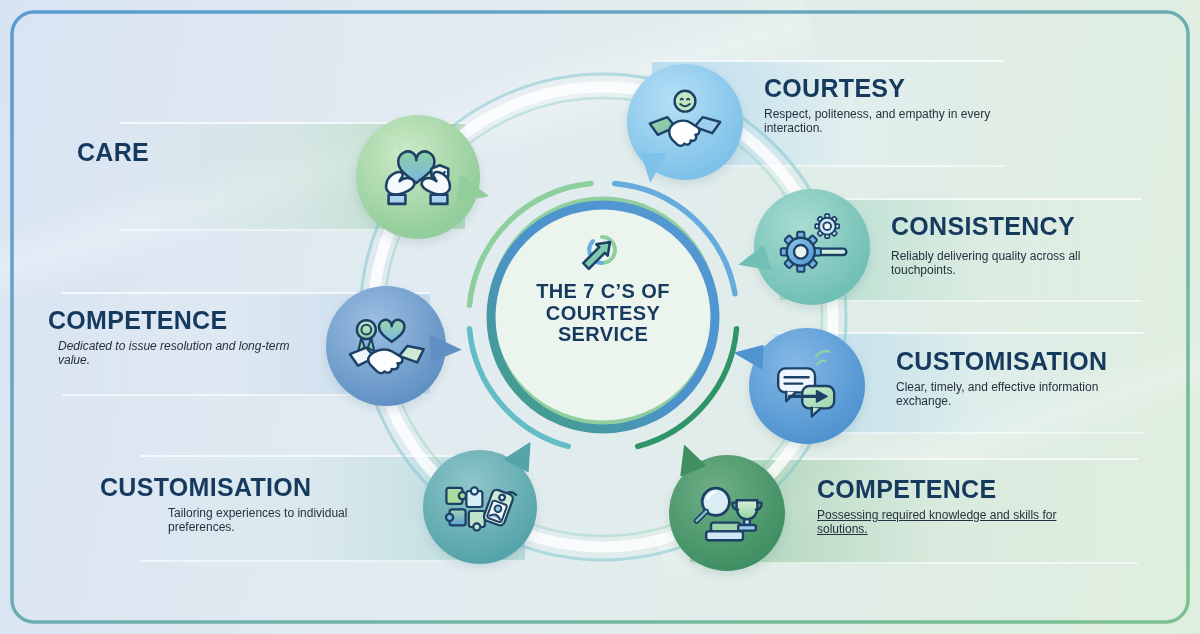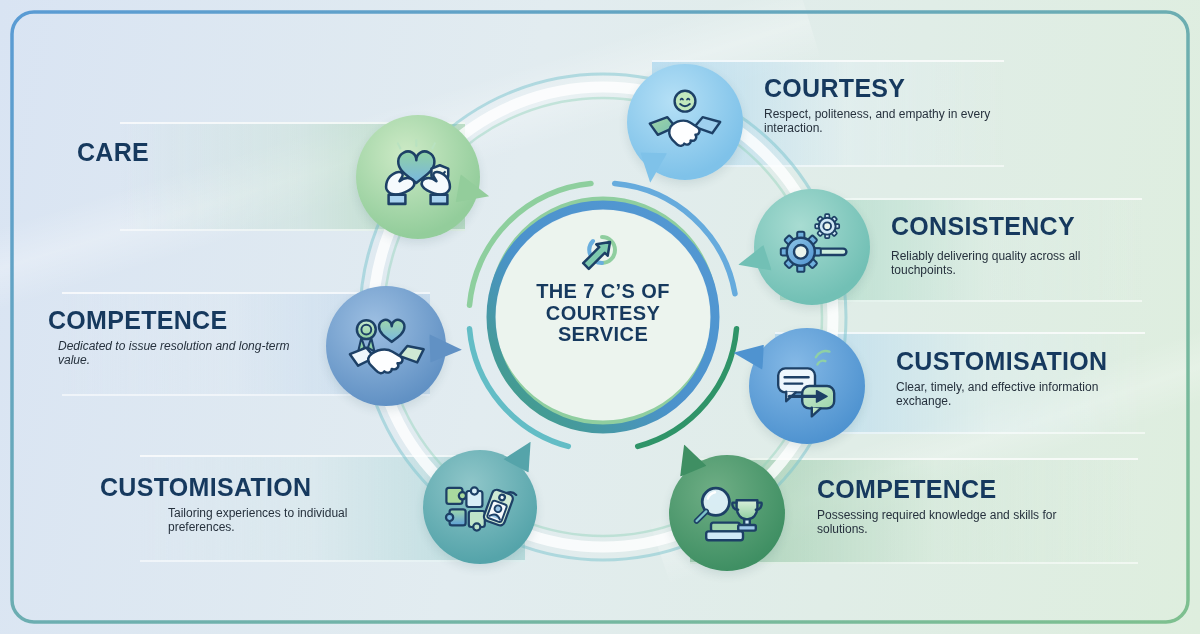--- a/index.html
+++ b/index.html
@@ -221,21 +221,21 @@
         <rect x="64" y="65" width="22" height="7" rx="2" fill="#9fc9ea"></rect>
         <circle cx="36" cy="36" r="17" fill="rgba(223,240,250,.95)" stroke-width="3.5"></circle>
         <path d="M26 32 a12 12 0 0 1 9 -8" fill="none" stroke="#ffffff" stroke-width="3"></path>
         <path d="M24 48 L12 60" stroke-width="7"></path>
         <path d="M24 48 L12 60" stroke="#7fc4cc" stroke-width="3"></path>
       </g>
     </svg>
   </div>
   <div class="txt" style="left:817px;top:475px;width:300px;">
     <div class="ttl">COMPETENCE</div>
-    <div class="dsc" style="width:278px;">Possessing required knowledge and skills for solutions.</div>
+    <div class="dsc" style="width:278px;text-decoration:underline;">Possessing required knowledge and skills for solutions.</div>
   </div>
 
   <div class="bubble" style="left:423px;top:450px;width:114px;height:114px;background:radial-gradient(circle at 42% 30%,#8fc6c9,#55a4aa 75%);">
     <div class="tail" style="left:84px;top:-12px;width:30px;height:32px;background:#55a4aa;transform:rotate(305deg);"></div>
     <svg width="80" height="80" viewBox="0 0 100 100">
       <defs>
           <linearGradient id="cusG" x1="0" y1="0" x2="0" y2="1">
         <stop offset="0" stop-color="#9ed6ab"></stop>
             <stop offset="1" stop-color="#5e9fd6"></stop>
           </linearGradient>

